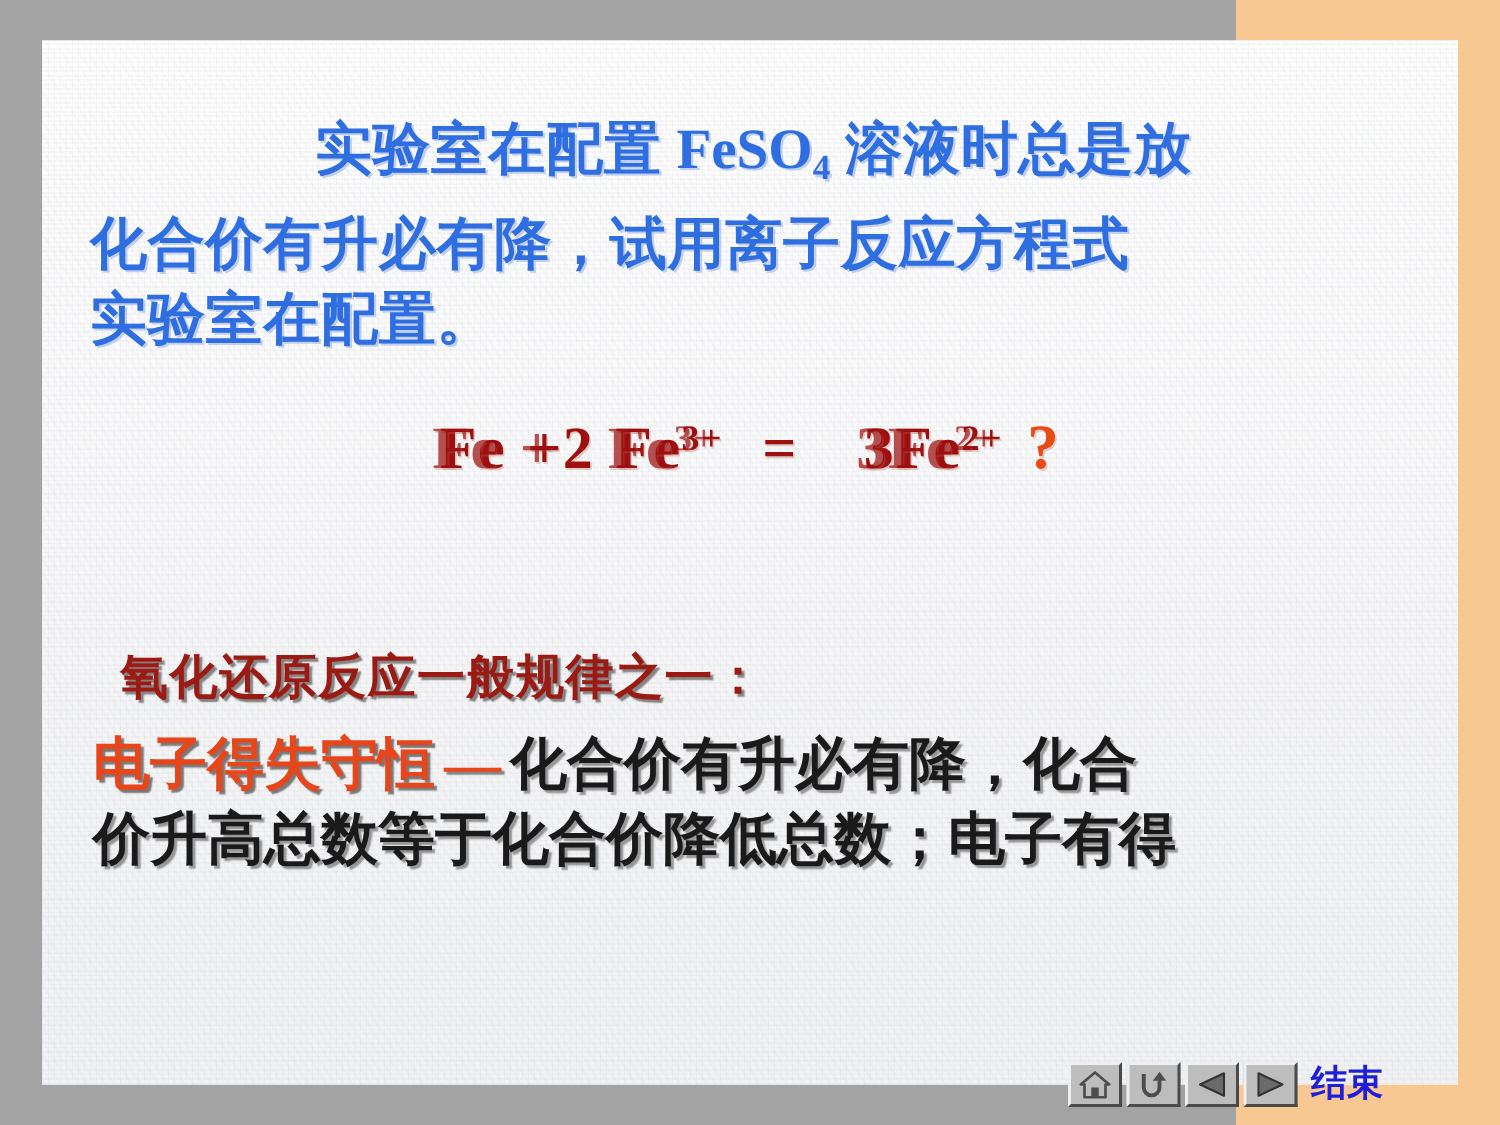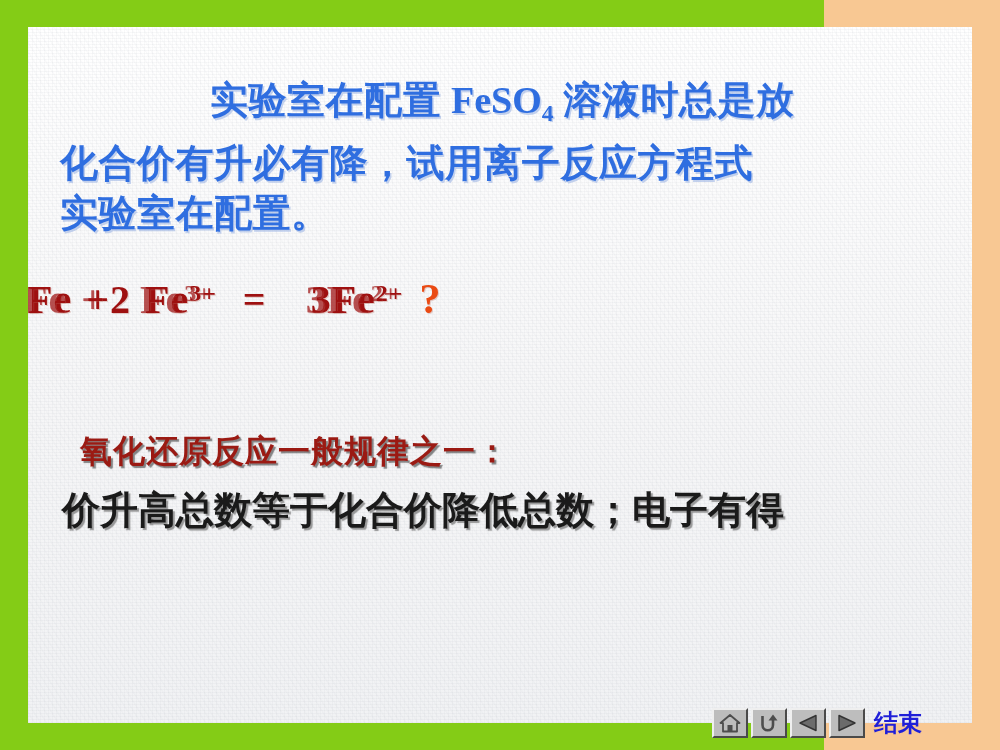--- a/index.html
+++ b/index.html
@@ -13,21 +13,21 @@
     overflow: hidden;
     background: #f8c893;
     font-family: "Liberation Serif", "DejaVu Serif", serif;
   }
 
   
   .slide {
     position: relative;
     width: 824px;
     height: 750px;
-    background: #84cc16;
+    background: #a3a3a3;
     box-sizing: border-box;
   }
 
   
   .canvas {
     position: absolute;
     left: 28px;
     top: 27px;
     width: 944px;
     height: 696px;
@@ -76,20 +76,21 @@
     font-size: 0.62em;
     vertical-align: -0.32em;
   }
 
   
   .equation {
     position: absolute;
     left: 0;
     top: 248px;
     width: 944px;
+    text-align: center;
     font-size: 40px;
     font-weight: bold;
     color: #9e1010;
     letter-spacing: 1px;
     white-space: nowrap;
     text-shadow: 1px 1px 0 rgba(190,120,110,0.35);
   }
   .equation .eq-part { position: relative; }
   
   .ghost {
@@ -200,20 +201,21 @@
       <span class="line">实验室在配置。</span>
     </div>
 
     <div class="equation">
       <span class="ghost" data-ghost="Fe">Fe</span><span class="eq-gap-s"></span><span class="ghost" data-ghost="+">+</span><span>2</span><span class="eq-gap-s"></span><span class="eq-part"><span class="ghost" data-ghost="Fe">Fe</span><sup class="ghost" data-ghost="3+">3+</sup></span><span class="eq-gap-m"></span><span>=</span><span class="eq-gap-l"></span><span class="ghost" data-ghost="3">3</span><span class="eq-part"><span class="ghost" data-ghost="Fe">Fe</span><sup class="ghost" data-ghost="2+">2+</sup></span><span class="qmark">?</span>
     </div>
 
     <div class="rule-title">氧化还原反应一般规律之一：</div>
 
     <div class="rule-body">
+      <span class="line"><span class="hl-orange">电子得失守恒</span><span class="dash-orange">—</span><span>化合价有升必有降，化合</span></span>
       <span class="line">价升高总数等于化合价降低总数；电子有得</span>
     </div>
 
   </div>
 
   <div class="navbar">
 
     <button class="nav-btn">
       <span>
         <svg width="22" height="20" viewBox="0 0 22 20">

